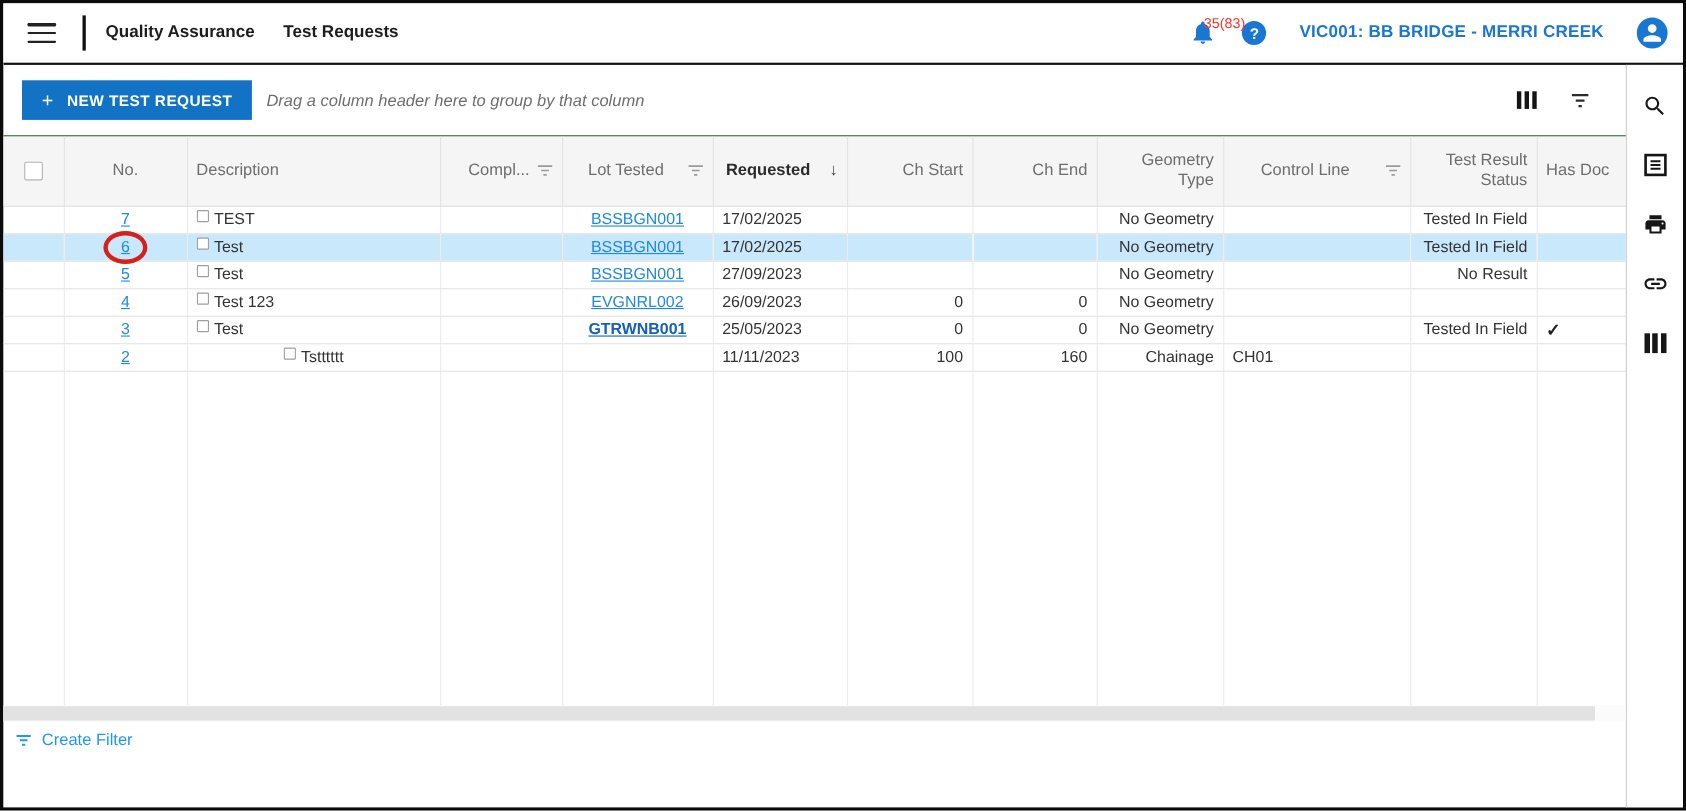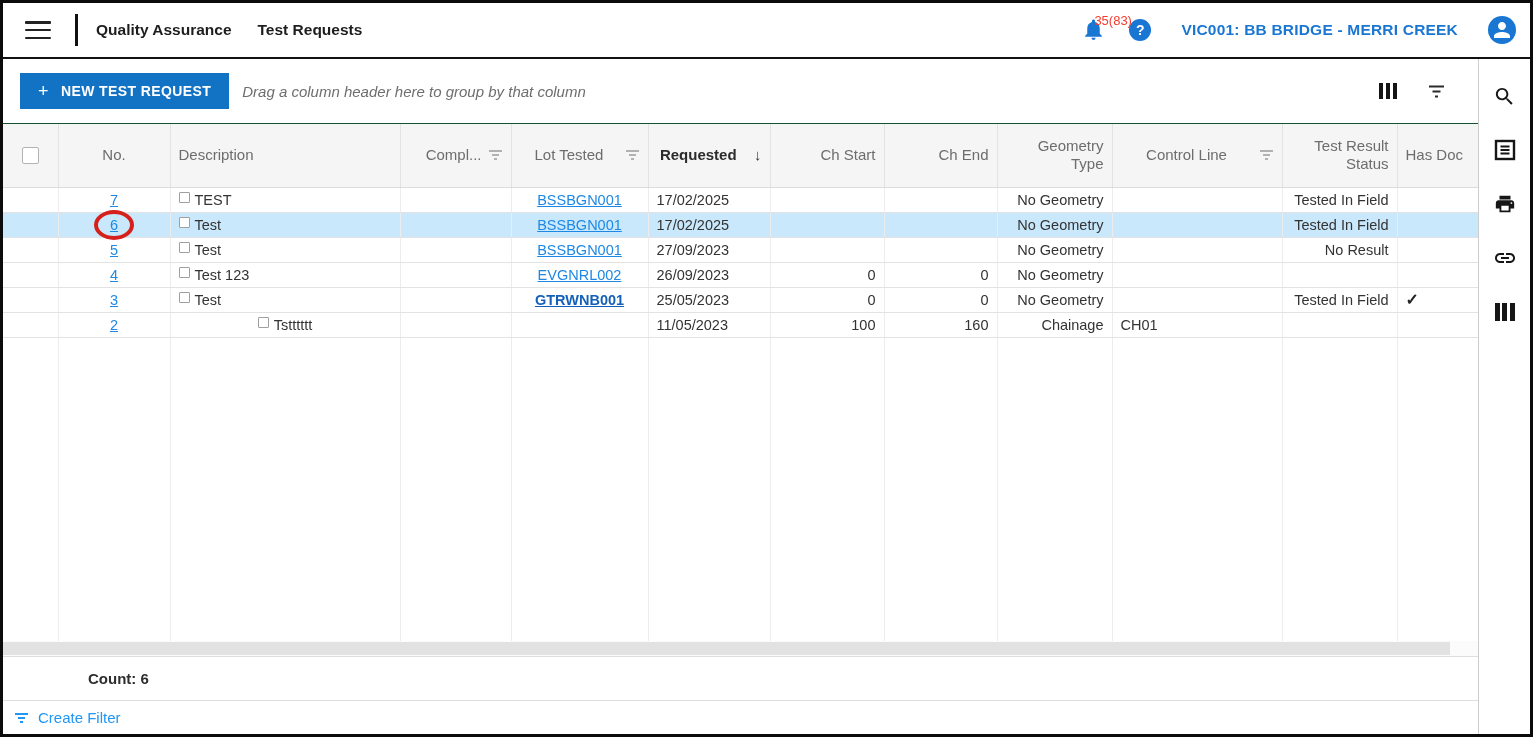--- a/index.html
+++ b/index.html
@@ -259,21 +259,21 @@
                 <td style="text-align: left;"></td>
                 <td style="text-align: right;">Tested In Field</td>
                 <td style="text-align: left;"><span class="doc-check">✓</span></td>
               </tr>
               <tr>
                 <td style="text-align: center;"></td>
                 <td style="text-align: center;"><a class="grid-link">2</a></td>
                 <td style="text-align: center;"><span class="mini-checkbox"></span>Tstttttt</td>
                 <td style="text-align: right;"></td>
                 <td style="text-align: center;"></td>
-                <td style="text-align: left;">11/05/2023</td>
+                <td style="text-align: left;">11/11/2023</td>
                 <td style="text-align: right; padding-left: 28px;">100</td>
                 <td style="text-align: right;">160</td>
                 <td style="text-align: right;">Chainage</td>
                 <td style="text-align: left;">CH01</td>
                 <td style="text-align: right;"></td>
                 <td style="text-align: left;"></td>
               </tr>
               <tr class="filler-row">
                 <td></td>
                 <td></td>
@@ -290,23 +290,20 @@
               </tr>
             </tbody>
         </table>
         <div class="annotation-ellipse"></div>
       </div>
 
       <div class="hscrollbar">
           <div class="thumb"></div>
         </div>
 
-      <div class="count-row">
-        <span>Count: 6</span>
-      </div>
 
       <div class="create-filter">
         <span class="cf-icon">
             <svg width="15" height="12" viewBox="0 0 15 12">
               <path d="M1 2h13M4 6h7M6 10h3" stroke="#2196f3" stroke-width="1.8" fill="none"></path>
             </svg>
           </span>
         <span>Create Filter</span>
       </div>
     </div>

